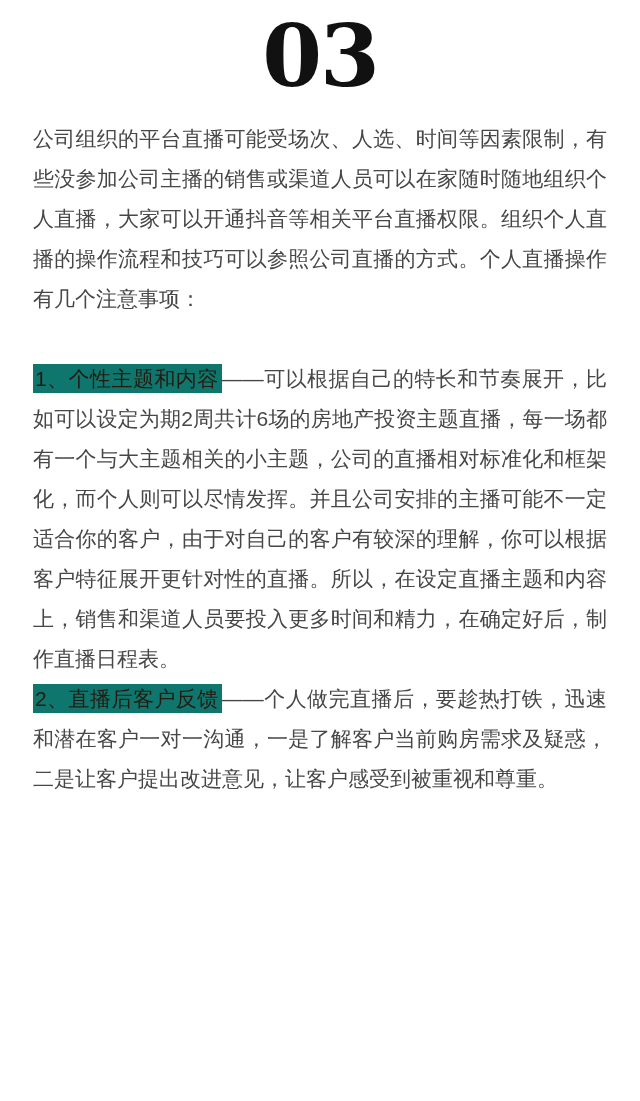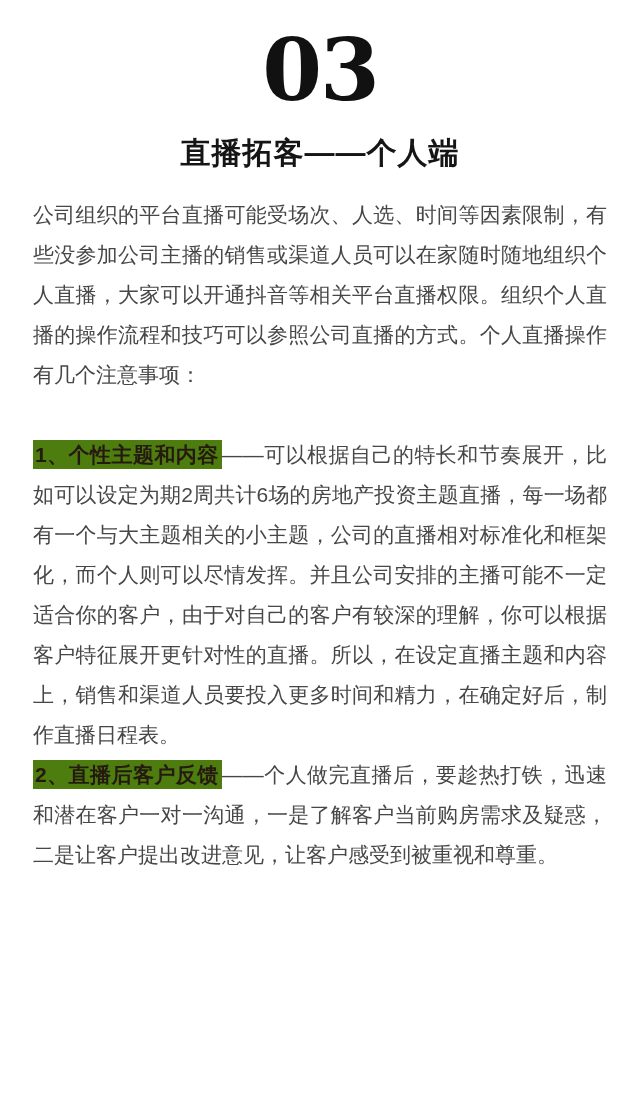--- a/index.html
+++ b/index.html
@@ -8,21 +8,21 @@
     background: #ffffff;
   }
   .page {
     position: relative;
     width: 640px;
     height: 1101px;
     margin: 0 auto;
     background: #ffffff;
     overflow: hidden;
     box-sizing: border-box;
-    padding: 14px 33px;
+    padding: 0 33px;
     font-family: "Liberation Sans", "DejaVu Sans", sans-serif;
   }
   .section-number {
     margin: 16px 0 0 0;
     text-align: center;
     font-family: "DejaVu Serif", "Liberation Serif", serif;
     font-weight: bold;
     font-size: 86px;
     line-height: 0.92;
     letter-spacing: -2px;
@@ -45,36 +45,35 @@
     text-align: justify;
     text-justify: inter-ideograph;
   }
   .content p {
     margin: 0;
   }
   .content p.intro {
     margin-bottom: 40px;
   }
   .item-label {
-    font-weight: bold;
+    font-weight: normal;
     color: #261a10;
-    background: #4d7c0f;
+    background: #0f766e;
     padding: 3px 3px 3px 2px;
     box-decoration-break: clone;
     -webkit-box-decoration-break: clone;
   }
 </style>
 </head>
 <body>
 
 <div class="page">
 
   <div class="section-number">03</div>
 
-  <h1 class="page-title">直播拓客——个人端</h1>
 
   <div class="content">
 
     <p class="intro">公司组织的平台直播可能受场次、人选、时间等因素限制，有些没参加公司主播的销售或渠道人员可以在家随时随地组织个人直播，大家可以开通抖音等相关平台直播权限。组织个人直播的操作流程和技巧可以参照公司直播的方式。个人直播操作有几个注意事项：</p>
 
     <p><span class="item-label">1、个性主题和内容</span><span>——可以根据自己的特长和节奏展开，比如可以设定为期2周共计6场的房地产投资主题直播，每一场都有一个与大主题相关的小主题，公司的直播相对标准化和框架化，而个人则可以尽情发挥。并且公司安排的主播可能不一定适合你的客户，由于对自己的客户有较深的理解，你可以根据客户特征展开更针对性的直播。所以，在设定直播主题和内容上，销售和渠道人员要投入更多时间和精力，在确定好后，制作直播日程表。</span></p>
 
 
     <p><span class="item-label">2、直播后客户反馈</span><span>——个人做完直播后，要趁热打铁，迅速和潜在客户一对一沟通，一是了解客户当前购房需求及疑惑，二是让客户提出改进意见，让客户感受到被重视和尊重。</span></p>
 

